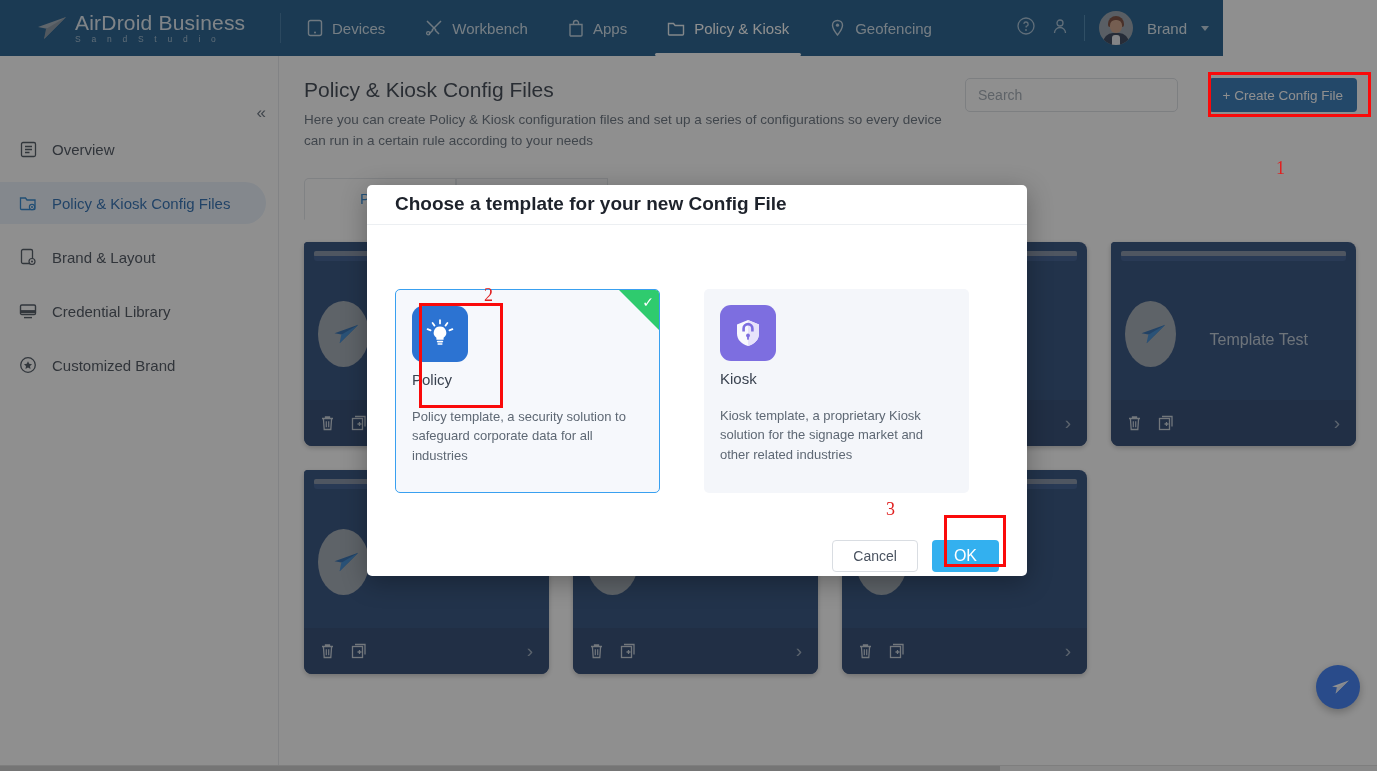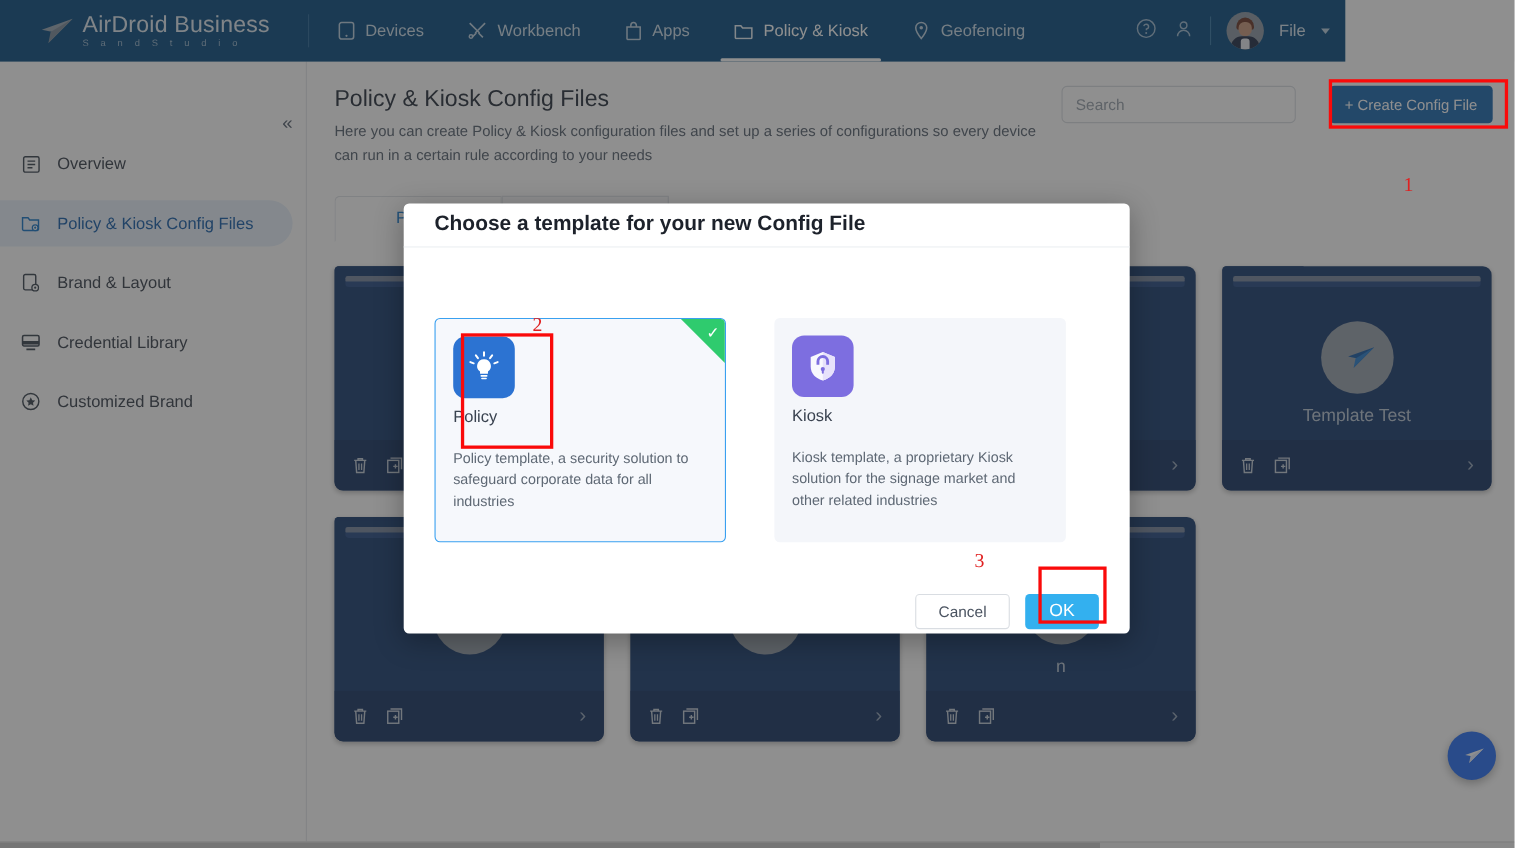--- a/index.html
+++ b/index.html
@@ -111,21 +111,21 @@
     background: #1d3f72; border-radius: 5px 8px 0 0;
   }
   .fcard .lip {
     position: absolute; left: 10px; right: 10px; top: 9px; height: 6px;
     background: #8a97a8; border-radius: 2px; opacity: .85;
   }
   .fcard .lip2 {
     position: absolute; left: 10px; right: 10px; top: 14px; height: 5px;
     background: #2a4e86; border-radius: 0 0 3px 3px;
   }
-  .fcard-body { flex: 1; display: flex; flex-direction: column; align-items: center; justify-content: center; padding: 39px 14px 0; }
+  .fcard-body { flex: 1; display: flex; align-items: center; justify-content: center; padding: 39px 14px 0; }
   .fcard-logo { width: 66px; height: 66px; border-radius: 50%; background: #98a3ad; display: flex; align-items: center; justify-content: center; margin-bottom: 12px; }
   .fcard-name { color: #b9c6d4; font-size: 16px; text-align: center; width: 100%; overflow: hidden; text-overflow: ellipsis; white-space: nowrap; }
   .fcard-foot {
     height: 46px; background: #1a3765; display: flex; align-items: center;
     padding: 0 16px; gap: 16px;
   }
   .fcard-foot .chev { margin-left: auto; color: #93a4b8; font-size: 19px; }
   .ficon { color: #c2ccd8; cursor: pointer; display: flex; }
 
   
@@ -247,21 +247,21 @@
           <path d="M4.5 17 a5.5 5.5 0 0 1 11 0" fill="none" stroke="#b8cde0" stroke-width="1.3"></path>
         </svg>
       </span>
       <span class="nav-div"></span>
       <span class="avatar">
         <i class="hair"></i>
           <i class="face"></i>
           <i class="body"></i>
           <i class="shirt"></i>
       </span>
-      <span class="username">File</span>
+      <span class="username">Brand</span>
       <span class="caret-dn"></span>
     </div>
   </div>
 
   <div class="sidebar">
     <span class="collapse-btn">«</span>
     <div class="side-list side-wrap">
 
       <div class="side-item" style="margin-bottom:12px">
         <span class="ico">

